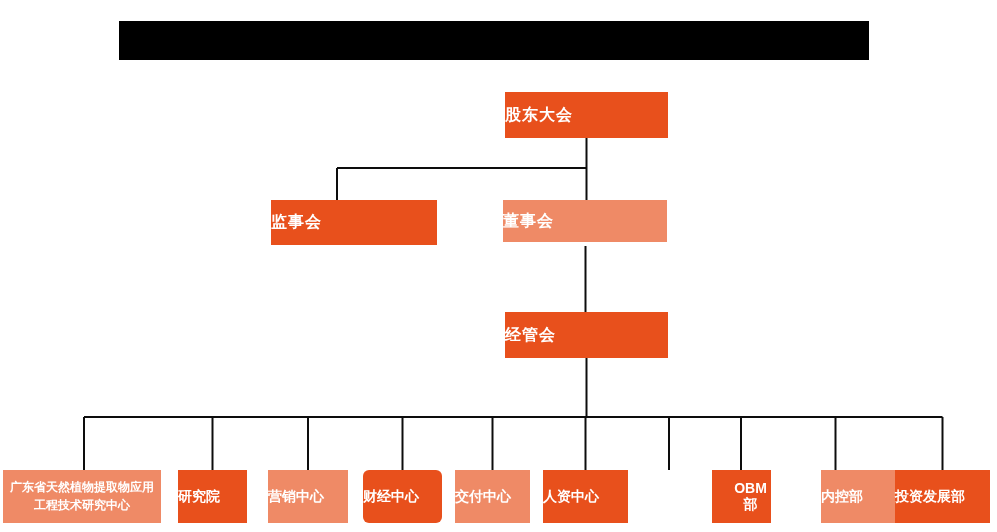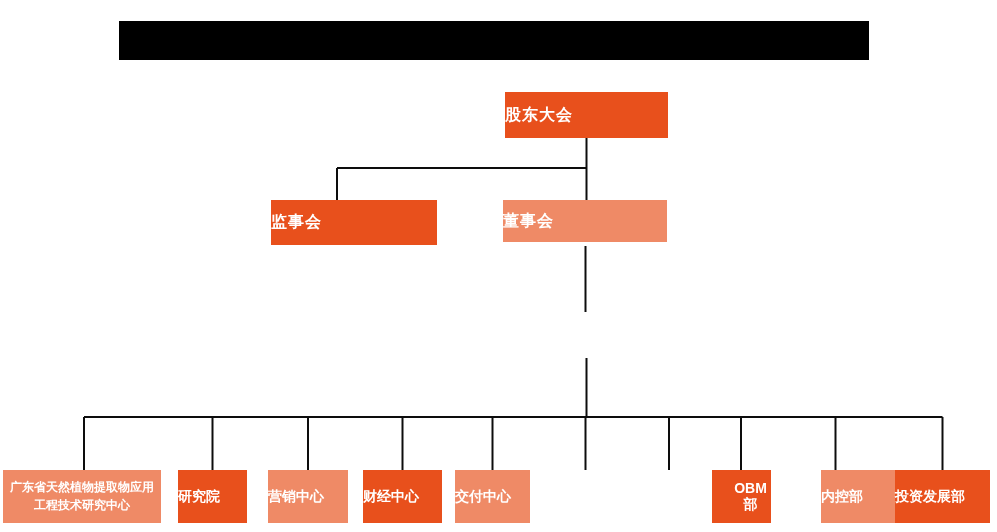--- a/index.html
+++ b/index.html
@@ -92,35 +92,41 @@
     <span>股东大会</span>
   </div>
 
   <div class="node" style="left: 254px; top: 200px; width: 166px; height: 45px; background: rgb(232, 80, 28); margin-left: 17px;">
     <span>监事会</span>
   </div>
   <div class="node" style="left: 503px; top: 200px; width: 164px; height: 42px; background: rgb(239, 138, 102);">
     <span>董事会</span>
   </div>
 
+  <div class="node" style="left: 505px; top: 312px; width: 163px; height: 46px; background: rgb(232, 80, 28);">
+    <span>经管会</span>
+  </div>
 
   <div class="node tiny" style="left: 3px; top: 470px; width: 158px; height: 53px; background: rgb(239, 138, 102);">
     <span>广东省天然植物提取物应用工程技术研究中心</span>
   </div>
   <div class="node small" style="left: 178px; top: 470px; width: 69px; height: 53px; background: rgb(232, 80, 28);">
     <span>研究院</span>
   </div>
   <div class="node small" style="left: 268px; top: 470px; width: 80px; height: 53px; background: rgb(239, 138, 102);">
     <span>营销中心</span>
   </div>
-  <div class="node small" style="left: 363px; top: 470px; width: 79px; height: 53px; background: rgb(232, 80, 28);">
+  <div class="node small" style="left: 363px; top: 470px; width: 79px; height: 53px; background: rgb(232, 80, 28); border-radius: 6px;">
     <span>财经中心</span>
   </div>
   <div class="node small" style="left: 455px; top: 470px; width: 75px; height: 53px; background: rgb(239, 138, 102);">
     <span>交付中心</span>
+  </div>
+  <div class="node small" style="left: 543px; top: 470px; width: 85px; height: 53px; background: rgb(232, 80, 28);">
+    <span>人资中心</span>
   </div>
   <div class="node small" style="left: 712px; top: 470px; width: 59px; height: 53px; background: rgb(232, 80, 28); padding-left: 18px;">
     <span>OBM部</span>
   </div>
   <div class="node small" style="left: 793px; top: 470px; width: 85px; height: 53px; background: rgb(239, 138, 102); margin-left: 28px;">
     <span>内控部</span>
   </div>
   <div class="node small" style="left: 895px; top: 470px; width: 95px; height: 53px; background: rgb(232, 80, 28);">
     <span>投资发展部</span>
   </div>

